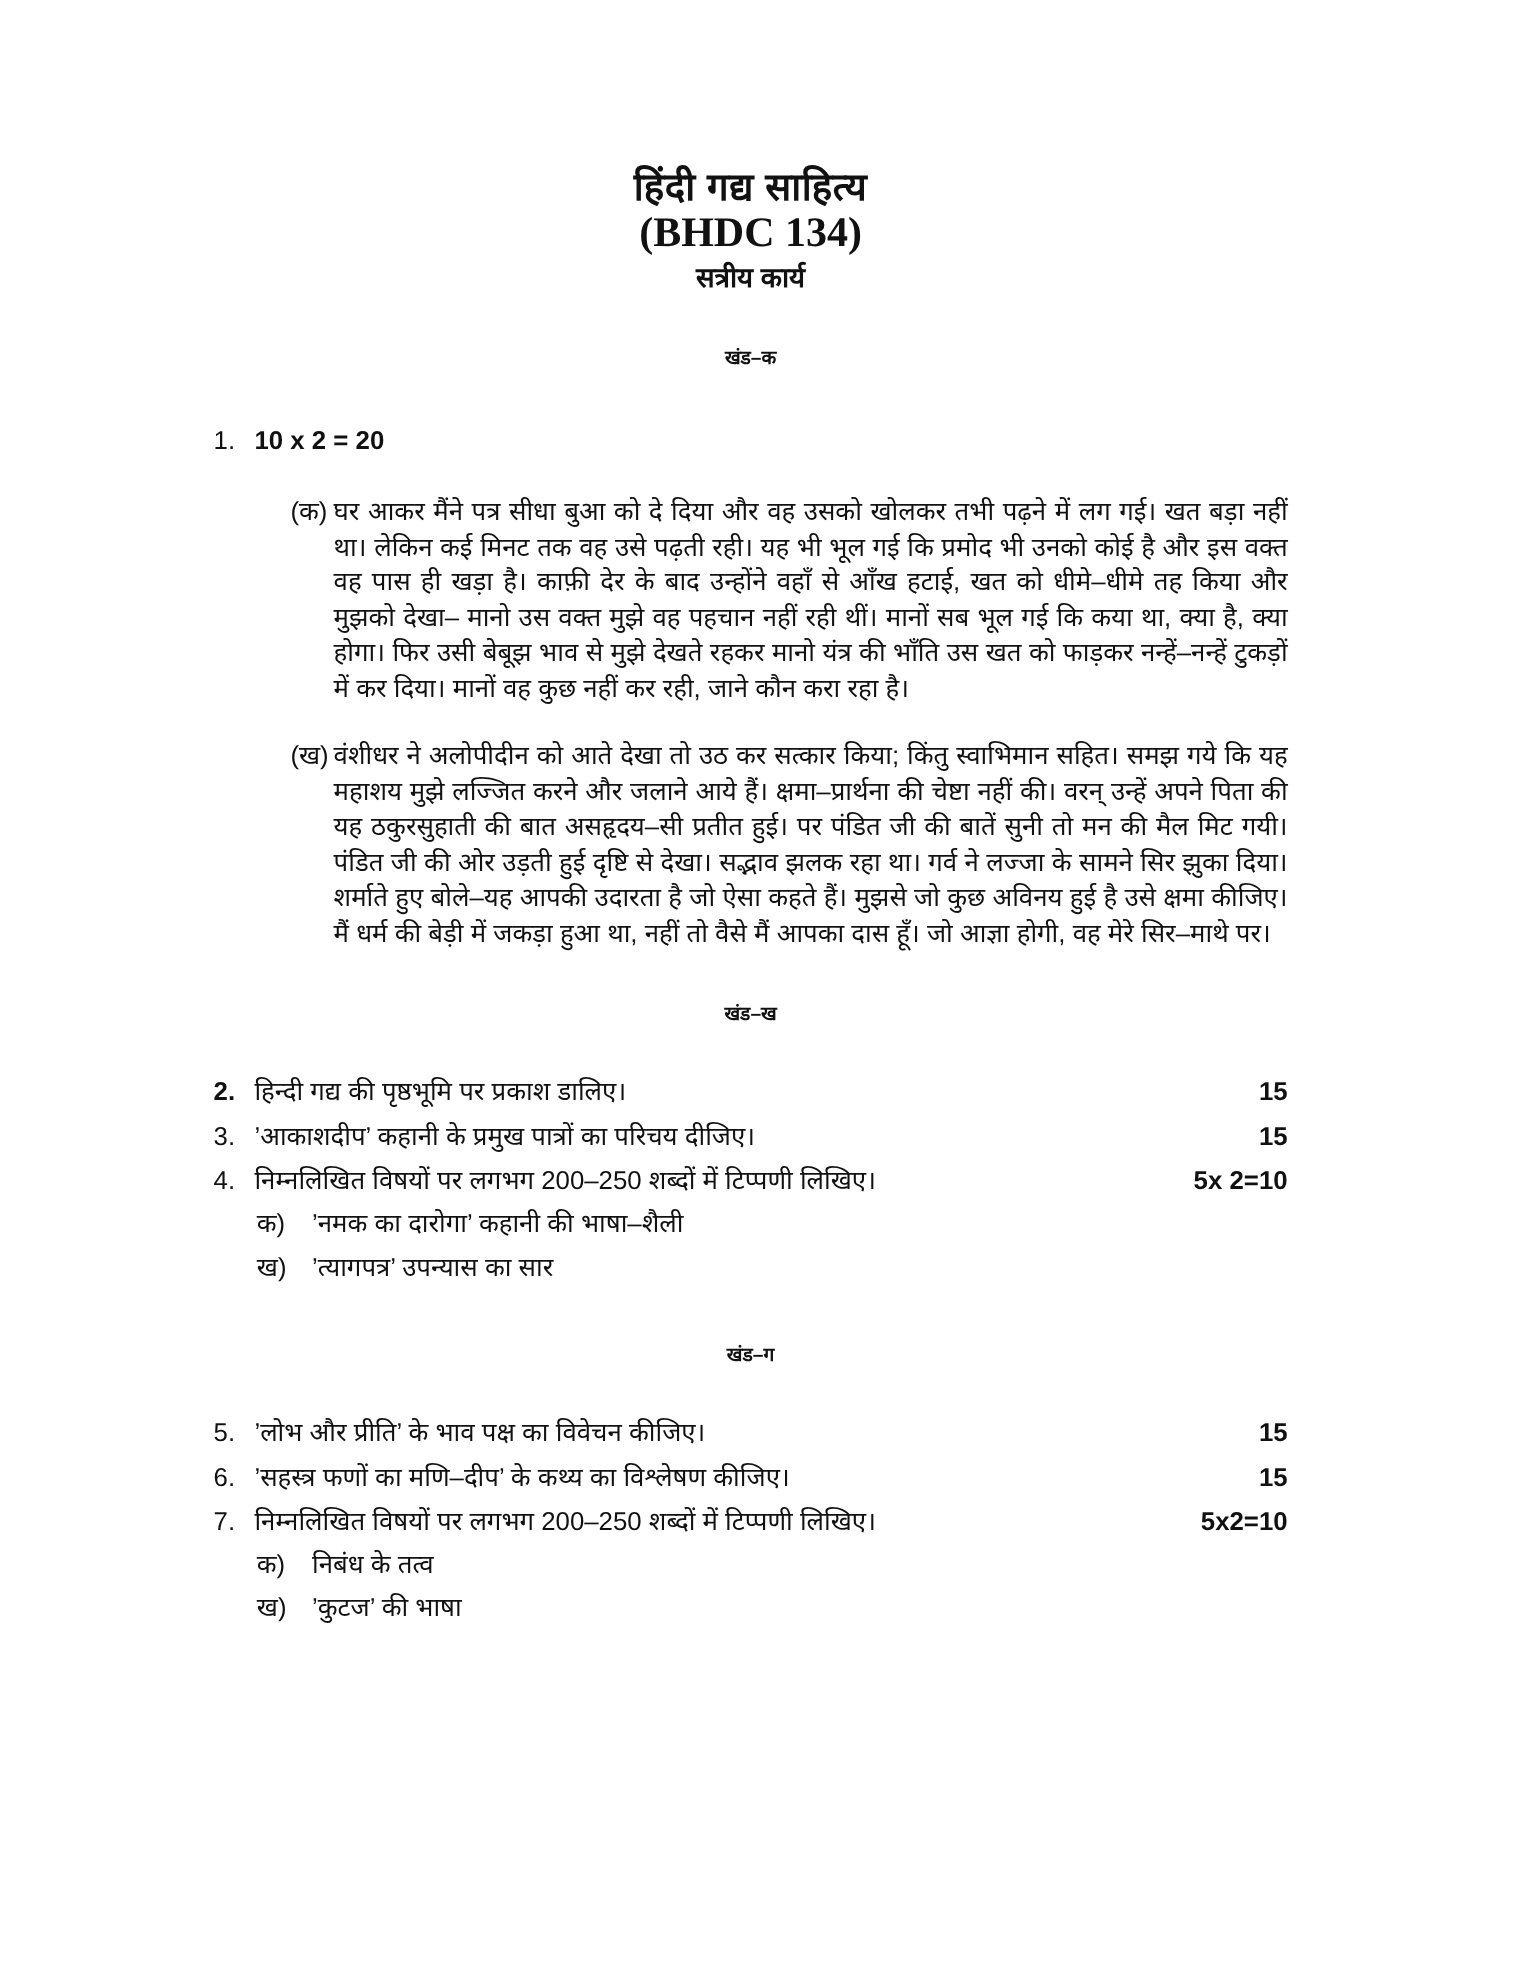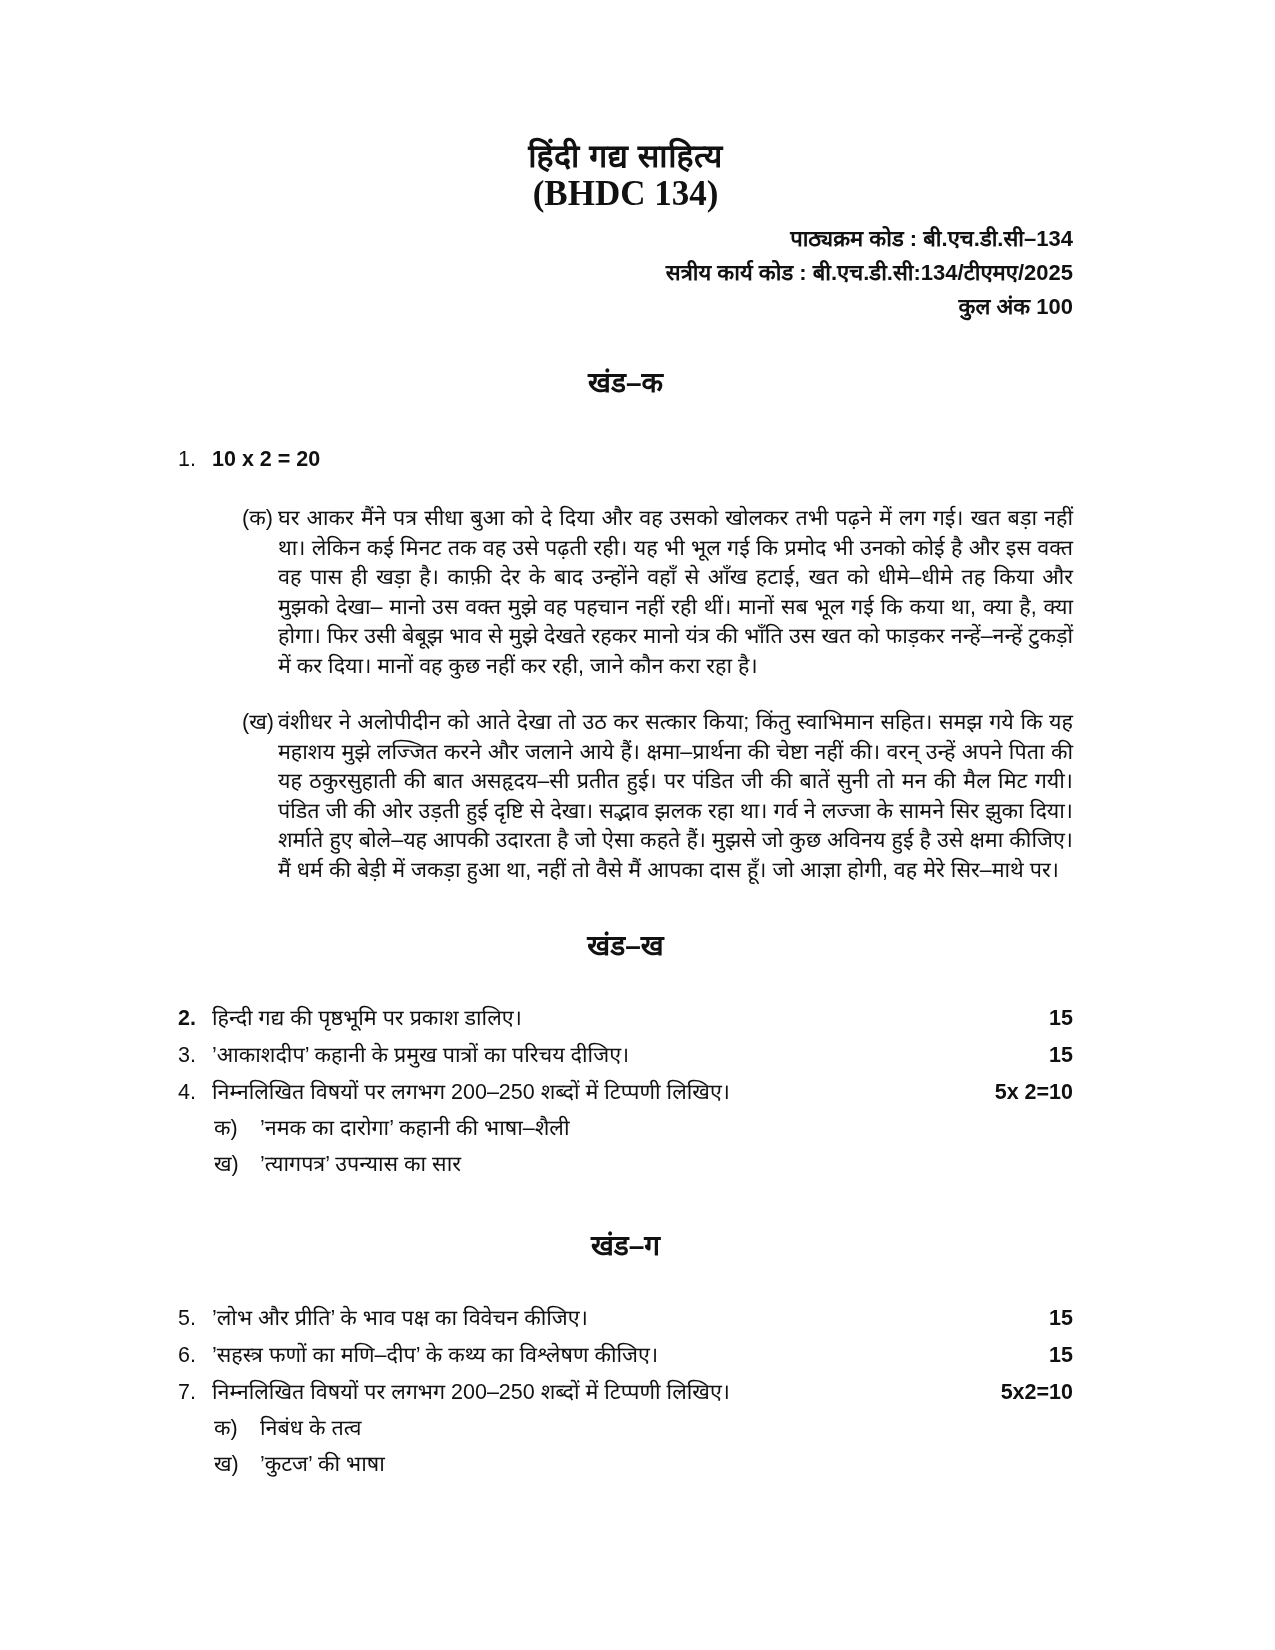--- a/index.html
+++ b/index.html
@@ -40,21 +40,21 @@
   .code-block {
     margin-top: 8px;
     text-align: right;
     font-size: 22px;
     font-weight: bold;
     line-height: 34px;
   }
   
   .section-heading {
     text-align: center;
-    font-size: 28px;
+    font-size: 16px;
     font-weight: bold;
   }
   .sec-a { margin-top: 38px; }
   .sec-b { margin-top: 40px; text-align: center; }
   .sec-c { margin-top: 46px; }
   
   .q-row {
     display: flex;
     align-items: baseline;
     font-size: 21.5px;
@@ -108,27 +108,23 @@
   .sub-text { flex: 1 1 auto; }
 </style>
 </head>
 <body>
 
 <div class="page">
 
   <div class="title-block">
     <div class="doc-title">हिंदी गद्य साहित्य</div>
     <div class="doc-code">(BHDC 134)</div>
+    <div class="doc-subtitle">सत्रीय कार्य</div>
   </div>
 
-  <div class="code-block">
-    <div>पाठ्यक्रम कोड : बी.एच.डी.सी–134</div>
-    <div>सत्रीय कार्य कोड : बी.एच.डी.सी:134/टीएमए/2025</div>
-    <div>कुल अंक 100</div>
-  </div>
 
   <div class="section-heading sec-a">खंड–क</div>
 
   <div class="q-row q1-row">
     <span class="q-num">1.</span>
     <span class="q-marks">10 x 2 = 20</span>
   </div>
 
   <div class="passage passage-a">
     <span class="p-label">(क)</span>

